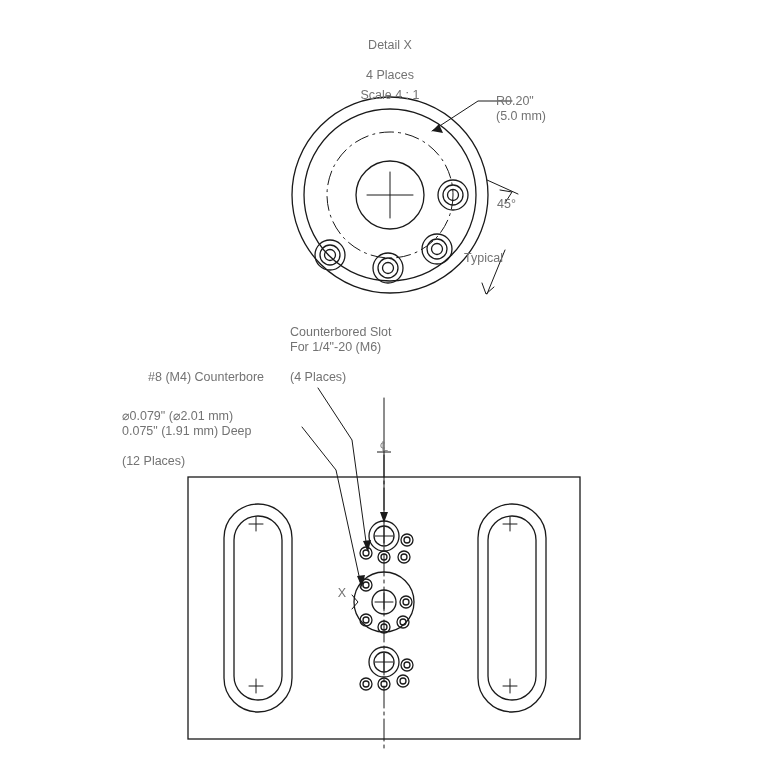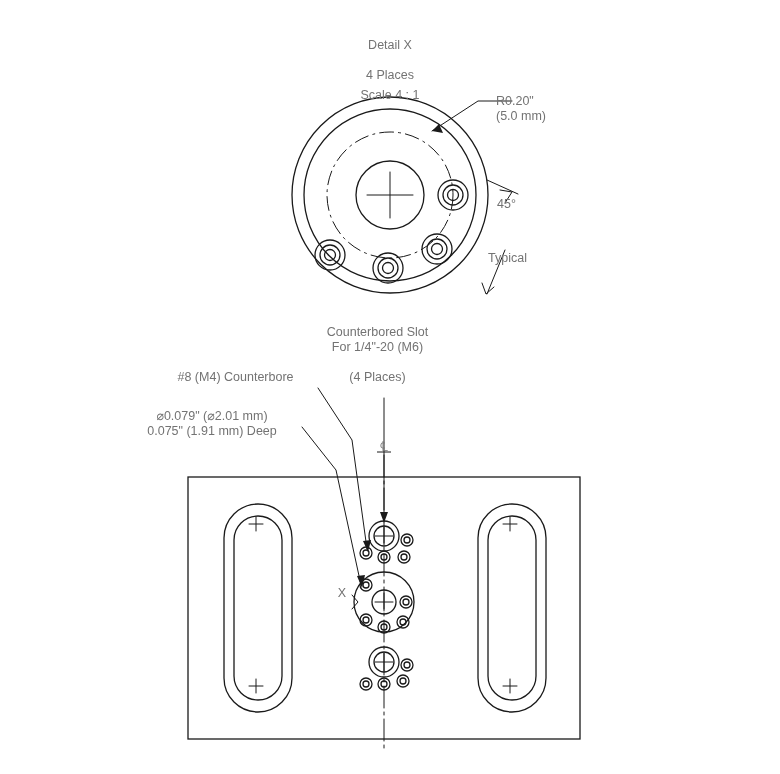--- a/index.html
+++ b/index.html
@@ -30,21 +30,21 @@
     height: 774px;
   }
   .lbl {
     position: absolute;
     font-size: 12.5px;
     line-height: 15px;
     white-space: pre;
     color: #737373;
   }
   .lbl.center { text-align: center; }
-  .lbl.right  { text-align: center; }
+  .lbl.right  { text-align: left; }
   .lbl.left   { text-align: left; }
 </style>
 </head>
 <body>
 
 <div id="stage">
 
   <svg class="drawing" viewBox="0 0 780 774">
     <g fill="none" stroke="#1a1a1a" stroke-width="1.3" stroke-linecap="round">
 
@@ -179,28 +179,29 @@
   </svg>
 
   <div class="lbl center" style="left:318px; top:38px; width:144px;">Detail X</div>
   <div class="lbl center" style="left:318px; top:53px; width:144px;margin-top:35px;">Scale 4 : 1</div>
   <div class="lbl center" style="left:318px; top:68px; width:144px;">4 Places</div>
 
   <div class="lbl left" style="left:496px; top:94px;">R0.20"</div>
   <div class="lbl left" style="left:496px; top:109px;">(5.0 mm)</div>
 
   <div class="lbl left" style="left:497px; top:197px;">45°</div>
-  <div class="lbl left" style="left:488px; top:251px;">Typical</div>
+  <div class="lbl left" style="left:464px; top:251px;">Typical</div>
 
   <div class="lbl right" style="left:290px; top:325px; width:175px;">Counterbored Slot</div>
   <div class="lbl right" style="left:290px; top:340px; width:175px;">For 1/4"-20 (M6)</div>
   <div class="lbl right" style="left:290px; top:370px; width:175px;">(4 Places)</div>
 
   <div class="lbl right" style="left:148px; top:370px; width:175px;">#8 (M4) Counterbore</div>
 
   <div class="lbl right" style="left:122px; top:409px; width:180px;">⌀0.079" (⌀2.01 mm)</div>
   <div class="lbl right" style="left:122px; top:424px; width:180px;">0.075" (1.91 mm) Deep</div>
+  <div class="lbl right" style="left:122px; top:454px; width:180px;">(12 Places)</div>
 
   <div class="lbl center" style="left:369px; top:439px; width:30px; font-size:14px;">℄</div>
 
   <div class="lbl center" style="left:334px; top:586px; width:16px;">X</div>
 
 </div>
 
 </body></html>

